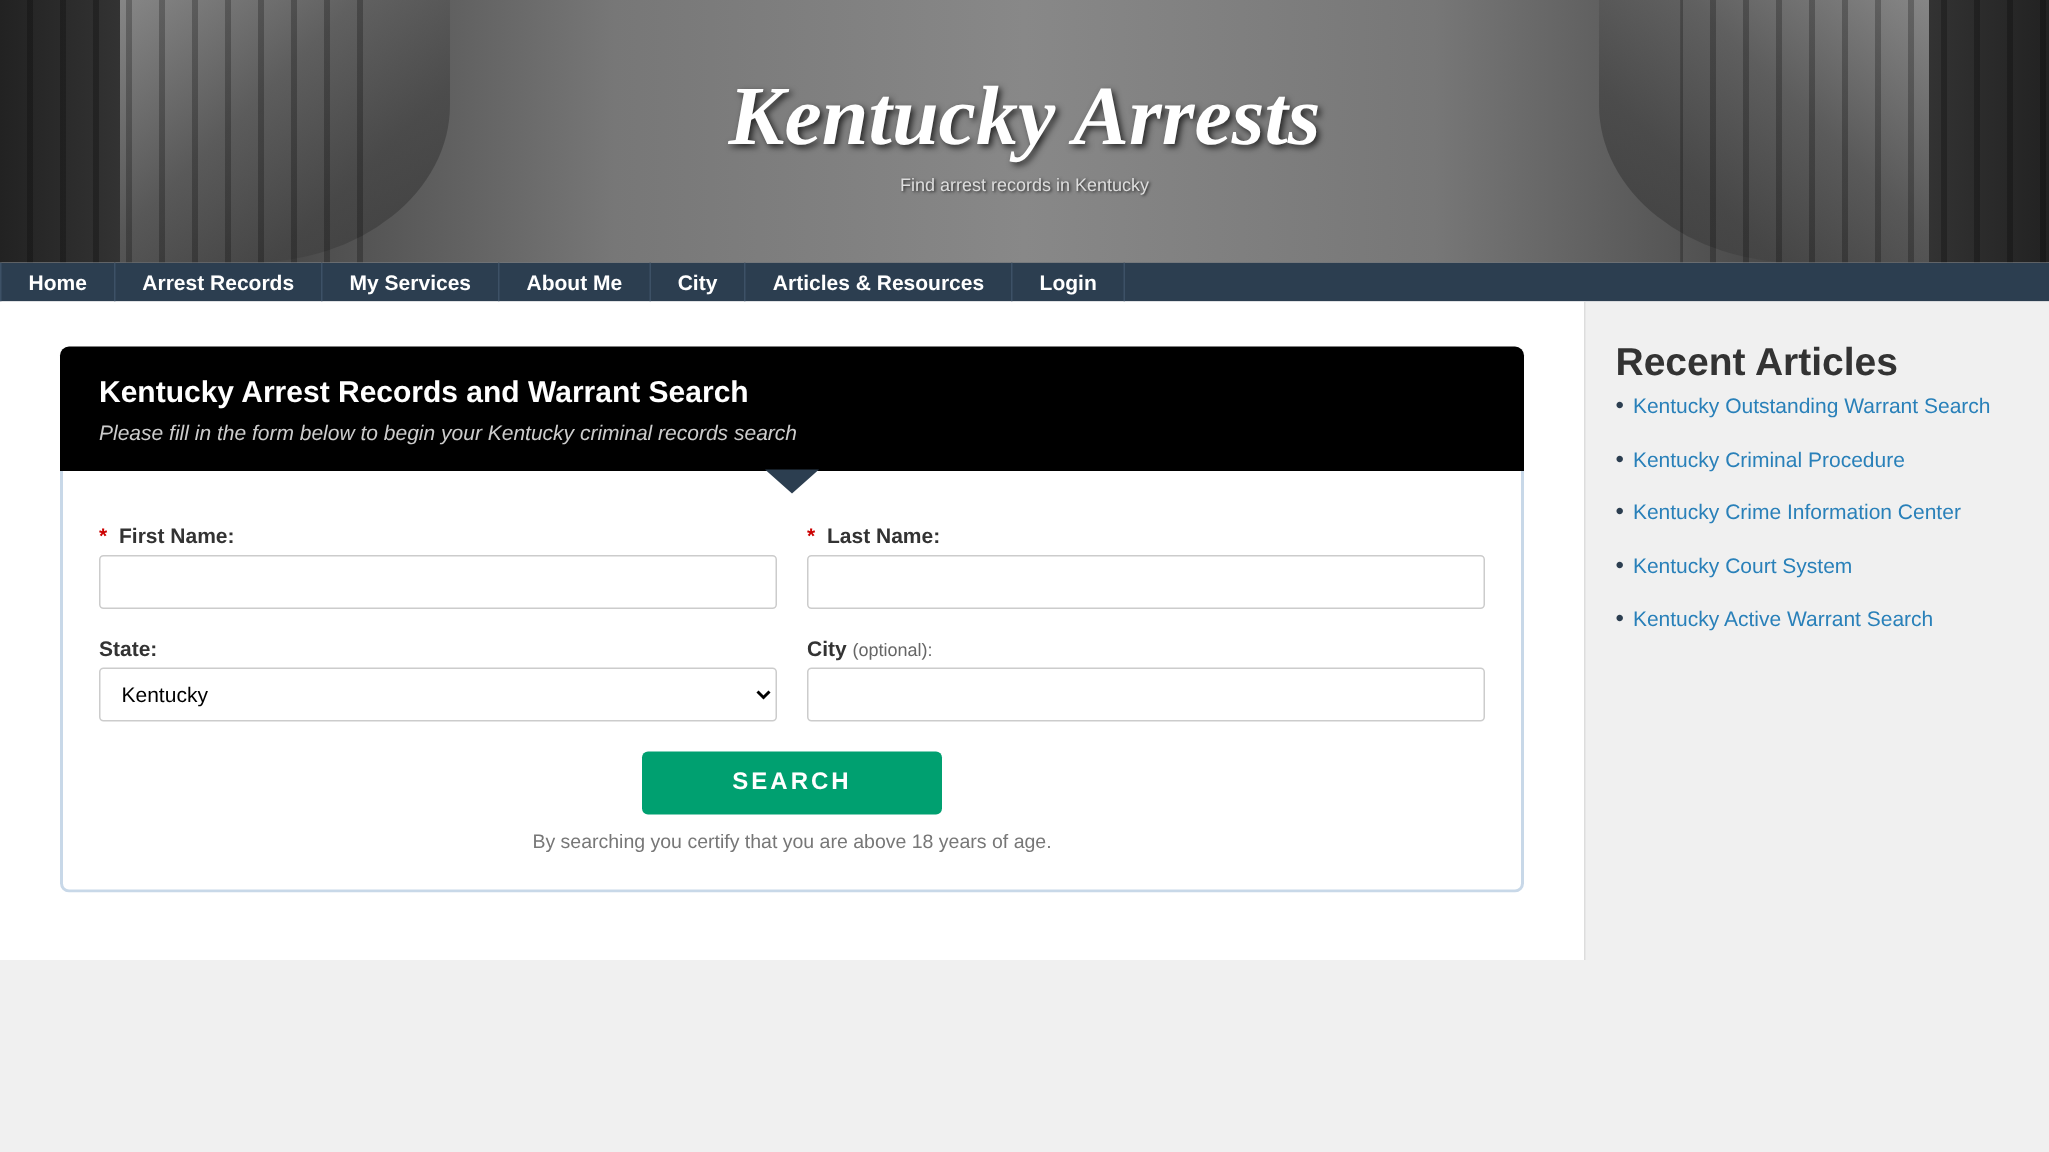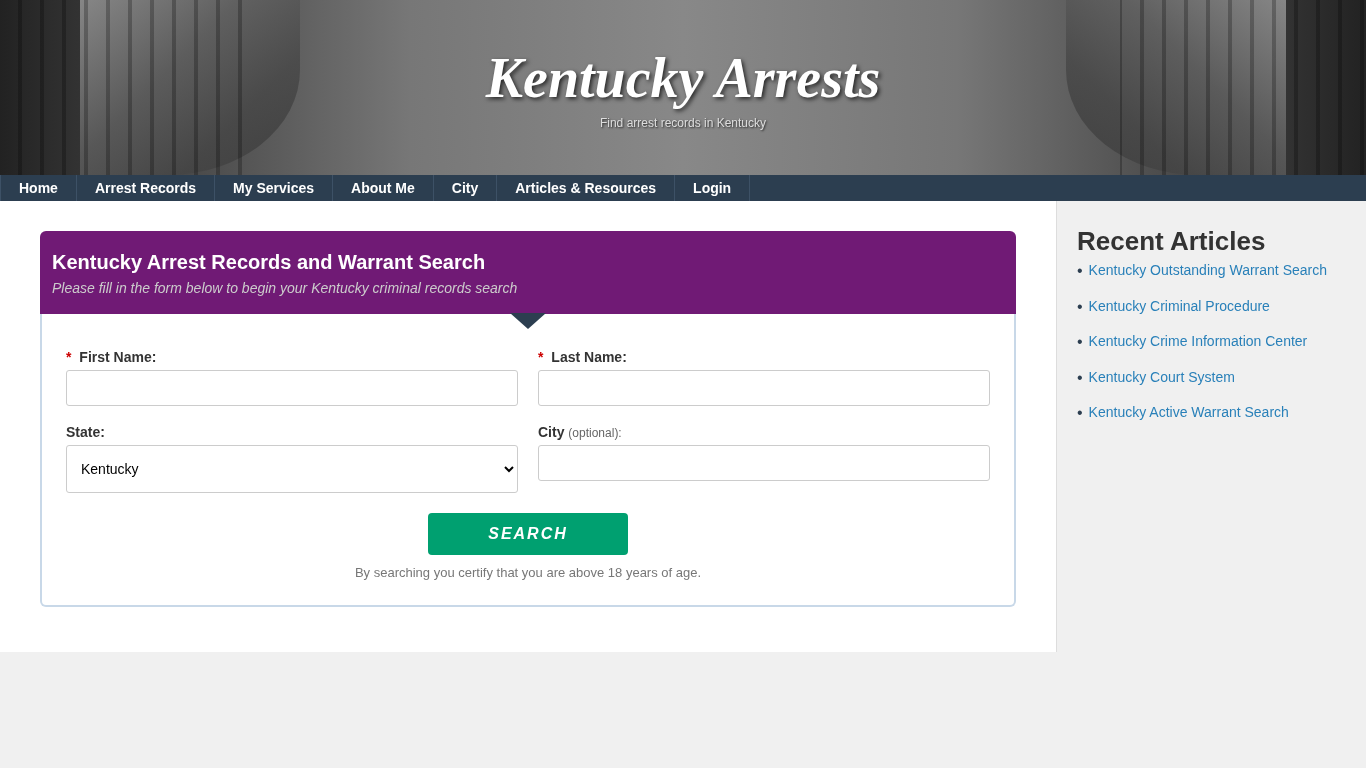--- a/index.html
+++ b/index.html
@@ -103,23 +103,23 @@
       font-size: 36px;
       font-weight: bold;
       color: #1a3a6b;
       text-align: center;
       margin-bottom: 25px;
       line-height: 1.2;
     }
 
     
     .search-box-header {
-      background: #701a75;
+      background: #000000;
       border-radius: 6px 6px 0 0;
-      padding: 20px 12px 18px;
+      padding: 20px 26px 18px;
       position: relative;
     }
     .search-box-header::after {
       content: '';
       position: absolute;
       bottom: -15px;
       left: 50%;
       transform: translateX(-50%);
       width: 0;
       height: 0;
@@ -180,38 +180,37 @@
       border-radius: 3px;
       font-size: 14px;
       height: 36px;
     }
     .form-group select {
       width: 100%;
       padding: 8px 10px;
       border: 1px solid #ccc;
       border-radius: 3px;
       font-size: 14px;
-      height: 48px;
+      height: 36px;
       background: white;
     }
     .search-btn-wrapper {
       text-align: center;
       margin-top: 20px;
     }
     .search-btn {
       background: #00a070;
       color: white;
       font-size: 16px;
       font-weight: bold;
       letter-spacing: 2px;
       padding: 12px 60px;
       border: none;
       border-radius: 4px;
       cursor: pointer;
-      font-style: italic;
     }
     .disclaimer {
       font-size: 13px;
       color: #777;
       text-align: center;
       margin-top: 10px;
     }
 
     
     .sidebar-title {

